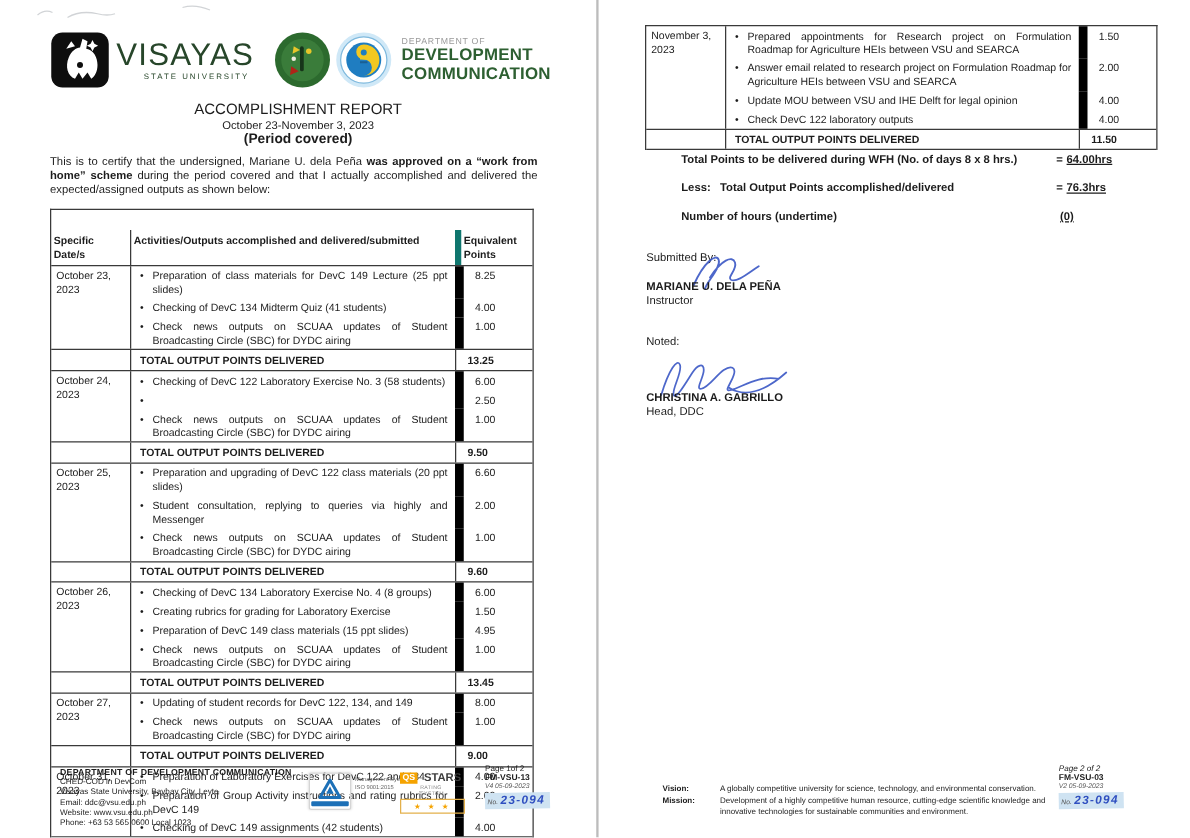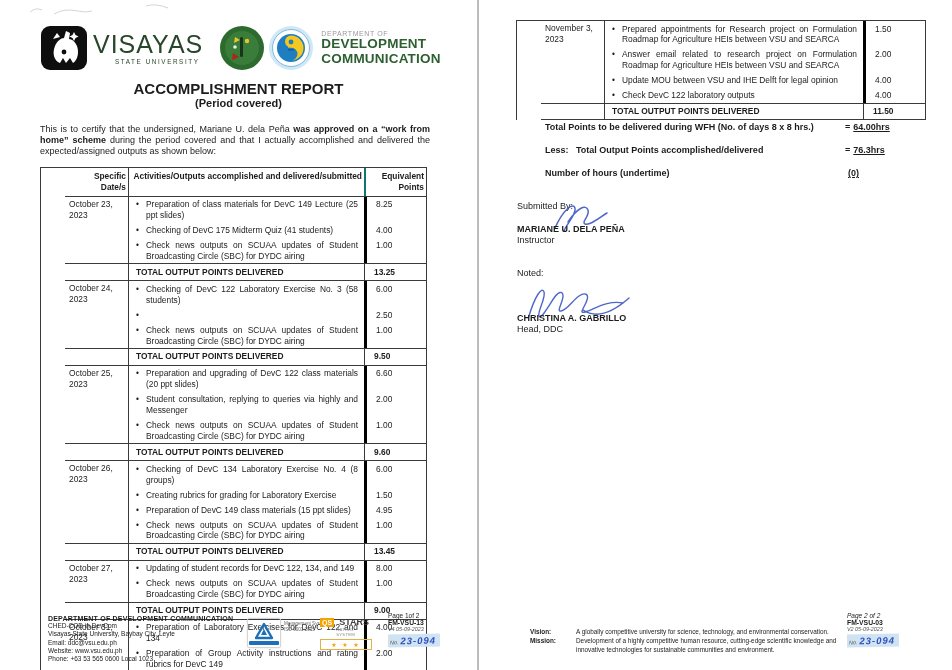--- a/index.html
+++ b/index.html
@@ -17,46 +17,46 @@
   .hdr { position:absolute; top:22px; left:40px; display:flex; align-items:center; height:52px; }
   .vsu-word { margin-left:5px; }
   .vname { font-size:25px; color:#27462a; letter-spacing:1px; line-height:1; }
   .vsub  { font-size:6.3px; color:#27462a; letter-spacing:1.6px; margin-top:1px; padding-left:22px; }
   .seals { display:flex; margin-left:16px; align-items:center; }
   .dept { margin-left:7px; }
   .dept-pre  { font-size:7px; color:#9a9a9a; letter-spacing:.6px; }
   .dept-main { font-size:13.5px; font-weight:bold; color:#2d5f31; line-height:1.08; letter-spacing:.2px; }
 
   .title-block { position:absolute; top:80px; left:0; width:477px; text-align:center; }
-  .t1 { font-weight:bold; font-size:15px; }
+  .t1 { font-weight:normal; font-size:12px; }
   .t2 { font-size:9px; margin-top:1px; }
   .t3 { font-size:11px; font-weight:bold; }
 
   .intro { position:absolute; top:124px; left:40px; width:390px;
            font-size:9px; line-height:1.24; text-align:justify; }
 
   
-  .tbl { border:1px solid #3a3a3a; border-bottom:none; font-size:8.4px; line-height:1.3; background:#fff;padding-left:24px; }
+  .tbl { border:1px solid #3a3a3a; border-bottom:none; font-size:8.4px; line-height:1.3; background:#fff; }
   #tbl1 { position:absolute; top:167px; left:40px; width:387px; }
   #tbl2 { position:absolute; top:20px; left:37px; width:410px; }
   .tr { display:flex; align-items:stretch; border-bottom:1px solid #3a3a3a; }
   .rep { display:contents; }
   .td { }
-  .head .td { font-weight:bold; text-align:right; padding:3px 2px; }
+  .head .td { font-weight:bold; text-align:left; padding:3px 2px;margin-top:16px; }
   .h-date, .c-date { width:64px; border-right:1px solid #3a3a3a; flex:none; }
   .h-act { flex:1; }
-  .h-pts { width:62px; border-left:2px solid #0f766e; flex:none; }
+  .h-pts { width:62px; border-left:5px solid #0f766e; flex:none; }
   .c-date { padding:2px 3px 2px 4px; }
   .c-comb { flex:1; display:flex; }
   .items { display:flex; flex-direction:column; width:100%; }
   .item-row { display:flex; flex:1 0 auto; }
   .item-text { flex:1; display:flex; padding:2.5px 2px 1.5px 7px; }
   .blt { width:10px; flex:none; }
   .atext { flex:1; text-align:justify; padding-right:4px; }
-  .item-pts { width:62px; flex:none; border-left:3px solid #000000; padding:2.5px 0 0 9px; }
+  .item-pts { width:62px; flex:none; border-left:7px solid #000000; padding:2.5px 0 0 9px; }
   .t-label { flex:1; font-weight:bold; padding:2.5px 2px 2.5px 7px; }
   .t-pts { width:62px; flex:none; border-left:1px solid #3a3a3a; font-weight:bold; padding:2.5px 0 2px 9px; }
 
   
   .summary { position:absolute; top:122px; left:66px; width:372px; font-size:9px; font-weight:bold; }
   .sumrow { display:flex; margin-bottom:13px; }
   .sl { width:300px; flex:none; }
   .eq { margin-right:3px; }
   .sv { text-decoration:underline;margin-top:33px; }
 
@@ -146,20 +146,21 @@
     </div>
     <div class="dept">
       <div class="dept-pre">DEPARTMENT OF</div>
       <div class="dept-main">DEVELOPMENT</div>
       <div class="dept-main">COMMUNICATION</div>
     </div>
   </header>
 
   <div class="title-block">
     <div class="t1">ACCOMPLISHMENT REPORT</div>
+    <div class="t2">October 23-November 3, 2023</div>
     <div class="t3">(Period covered)</div>
   </div>
 
   <p class="intro"><span>This is to certify that the undersigned, Mariane U. dela Peña </span><b>was approved on a “work from home” scheme</b><span> during the period covered and that I actually accomplished and delivered the expected/assigned outputs as shown below:</span></p>
 
   <div class="tbl" id="tbl1">
     <div class="tr head">
       <div class="td h-date">Specific Date/s</div>
       <div class="td h-act">Activities/Outputs accomplished and delivered/submitted</div>
       <div class="td h-pts">Equivalent Points</div>
@@ -176,21 +177,21 @@
                   <div class="item-text">
                   <span class="blt">•</span>
                   <span class="atext">Preparation of class materials for DevC 149 Lecture (25 ppt slides)</span>
                 </div>
                   <div class="item-pts">8.25</div>
                 </div>
 
                 <div class="item-row">
                   <div class="item-text">
                   <span class="blt">•</span>
-                  <span class="atext">Checking of DevC 175 Midterm Quiz (41 students)</span>
+                  <span class="atext">Checking of DevC 134 Midterm Quiz (41 students)</span>
                 </div>
                   <div class="item-pts">4.00</div>
                 </div>
 
                 <div class="item-row">
                   <div class="item-text">
                   <span class="blt">•</span>
                   <span class="atext">Check news outputs on SCUAA updates of Student Broadcasting Circle (SBC) for DYDC airing</span>
                 </div>
                   <div class="item-pts">1.00</div>

